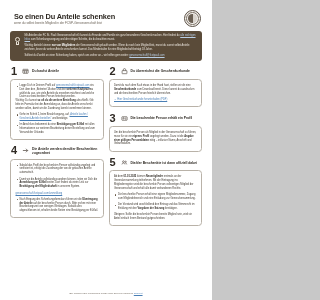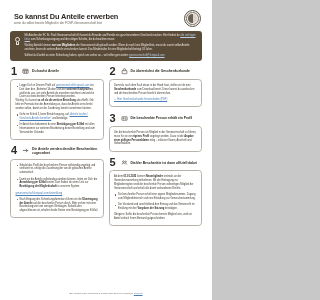--- a/index.html
+++ b/index.html
@@ -220,21 +220,21 @@
   }
   .footer .lnk { color: #4a7fb5; text-decoration: underline; }
 </style>
 </head>
 <body>
 
 <div class="page">
   <div class="page-inner">
 
     <div class="header">
-      <h1 class="title">So kannst Du Anteile erwerben</h1>
+      <h1 class="title">So einen Du Anteile schenken</h1>
       <div class="subtitle">wenn du selbst bereits Mitglied in der FCSP-Genossenschaft bist</div>
       <div class="logo">
         <div class="ring"></div>
         <div class="ring2"></div>
         <div class="core"></div>
       </div>
     </div>
 
     <div class="callout">
       <div class="bulb">

